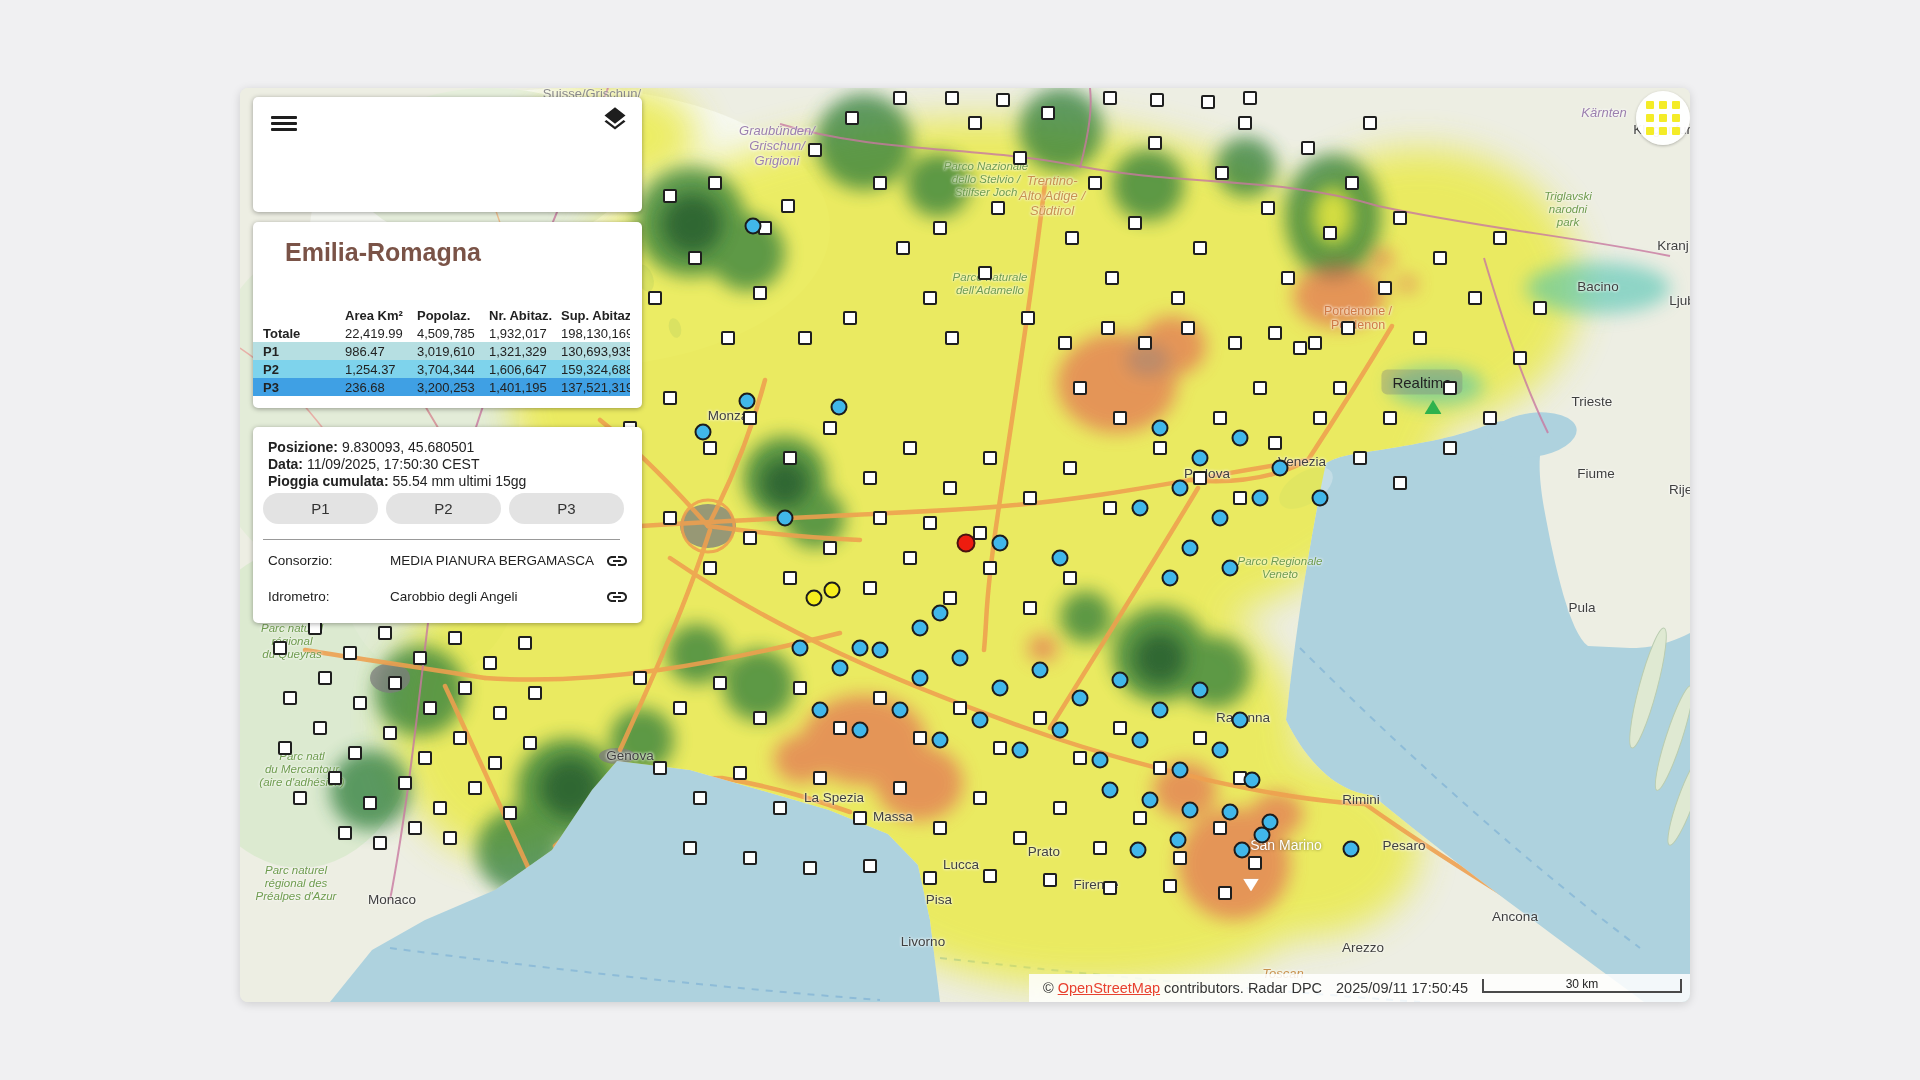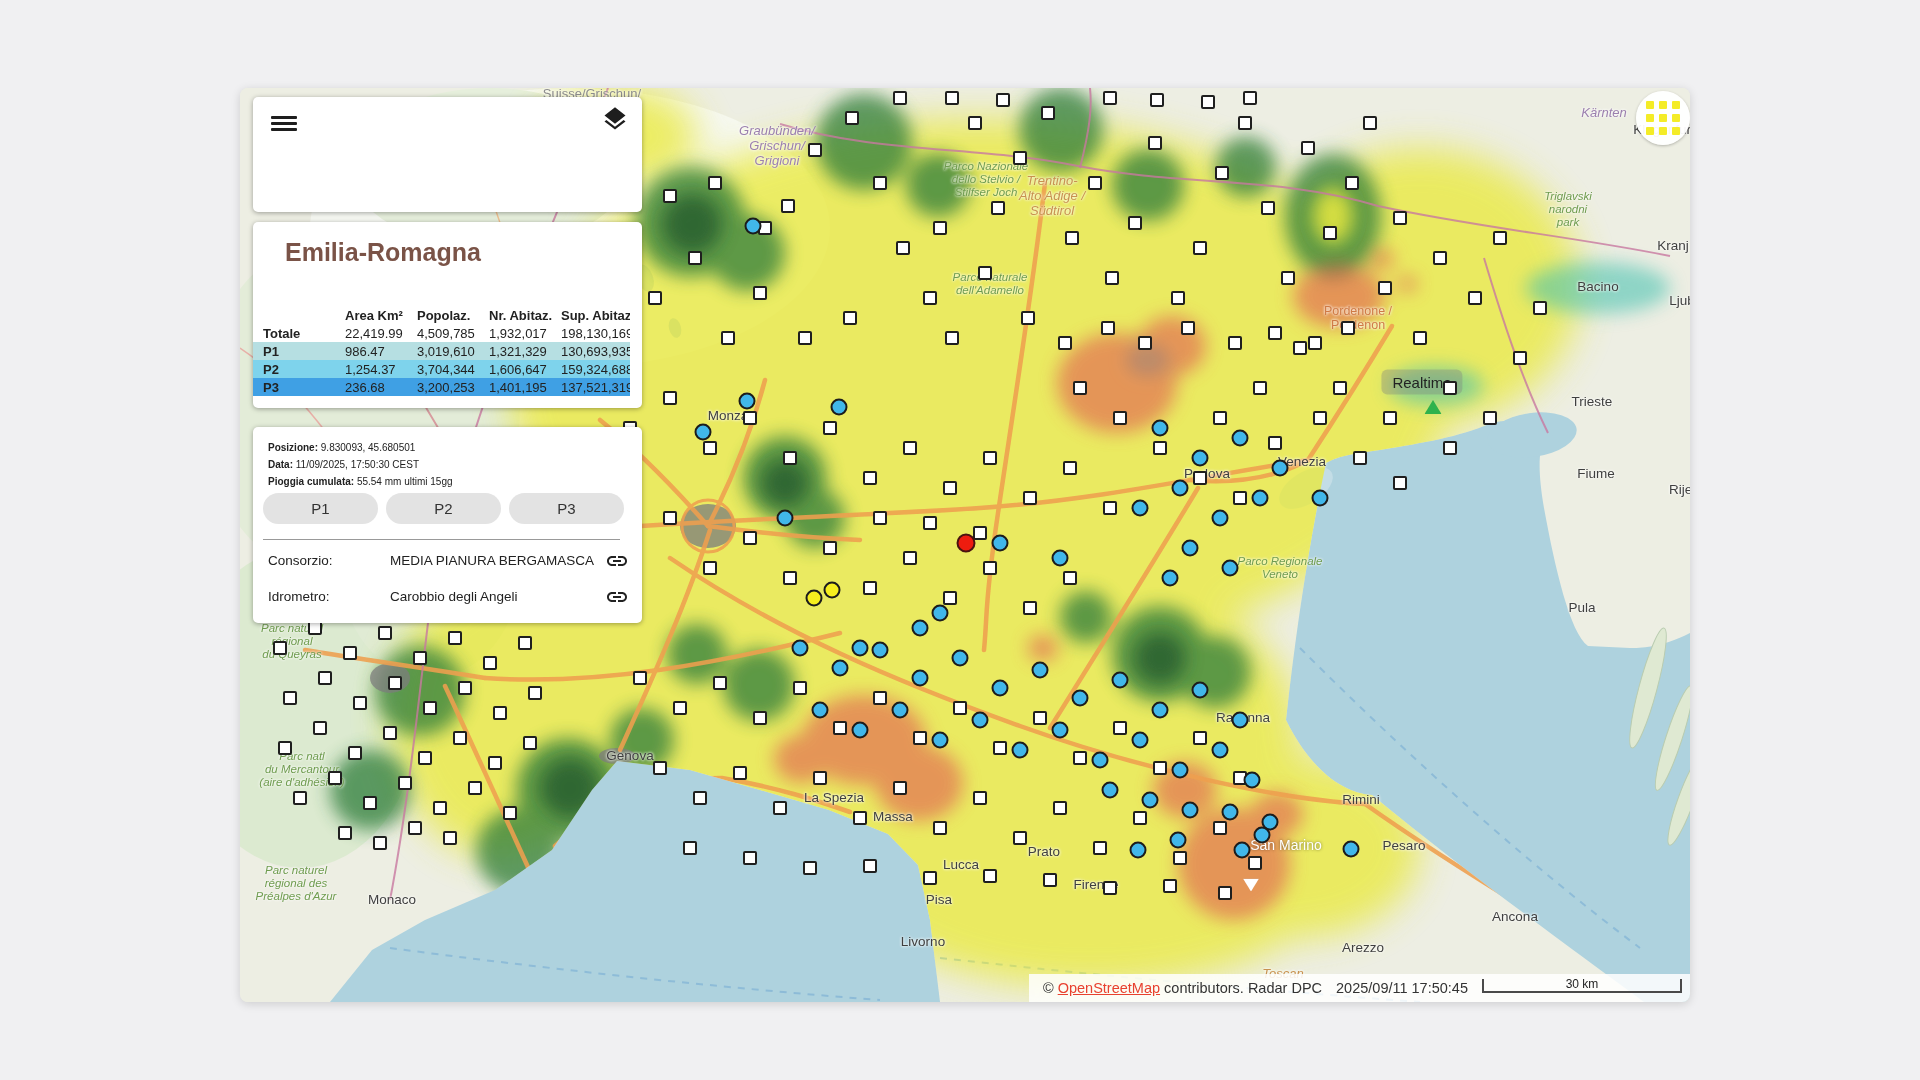--- a/index.html
+++ b/index.html
@@ -67,21 +67,21 @@
     font-size:13px;color:#222;table-layout:fixed;}
   .region-table th,.region-table td{text-align:left;font-weight:normal;padding:1.5px 0 1.5px 0;
     overflow:hidden;white-space:nowrap;}
   .region-table th{font-weight:bold;}
   .region-table th:first-child,.region-table td:first-child{padding-left:10px;width:82px;font-weight:bold;}
   .region-table th:nth-child(2),.region-table td:nth-child(2){width:72px;}
   .region-table th:nth-child(3),.region-table td:nth-child(3){width:72px;}
   .region-table th:nth-child(4),.region-table td:nth-child(4){width:72px;}
   .region-table th:nth-child(5),.region-table td:nth-child(5){width:69px;}
 
-  .pos-info{position:absolute;left:15px;top:12px;font-size:10px;line-height:17px;color:#222;}
+  .pos-info{position:absolute;left:15px;top:12px;font-size:14px;line-height:17px;color:#222;}
   .pos-info b{font-weight:bold;}
   .pbtn-row{position:absolute;left:10px;top:66px;display:flex;gap:8px;}
   .pbtn{width:115px;height:31px;border:none;border-radius:17px;background:#e3e3e3;color:#333;
     font-size:15px;font-family:inherit;cursor:pointer;}
   .card3 hr{position:absolute;left:10px;right:22px;top:112px;border:none;border-top:1px solid #999;margin:0;}
   .info-row{position:absolute;left:15px;right:13px;font-size:13.5px;color:#222;}
   .info-row .val{position:absolute;left:122px;top:0;}
   .info-row .lnk{position:absolute;right:0;top:-4px;width:24px;height:24px;color:#222;cursor:pointer;}
   .row-consorzio{top:126px;}
   .row-idrometro{top:162px;}

